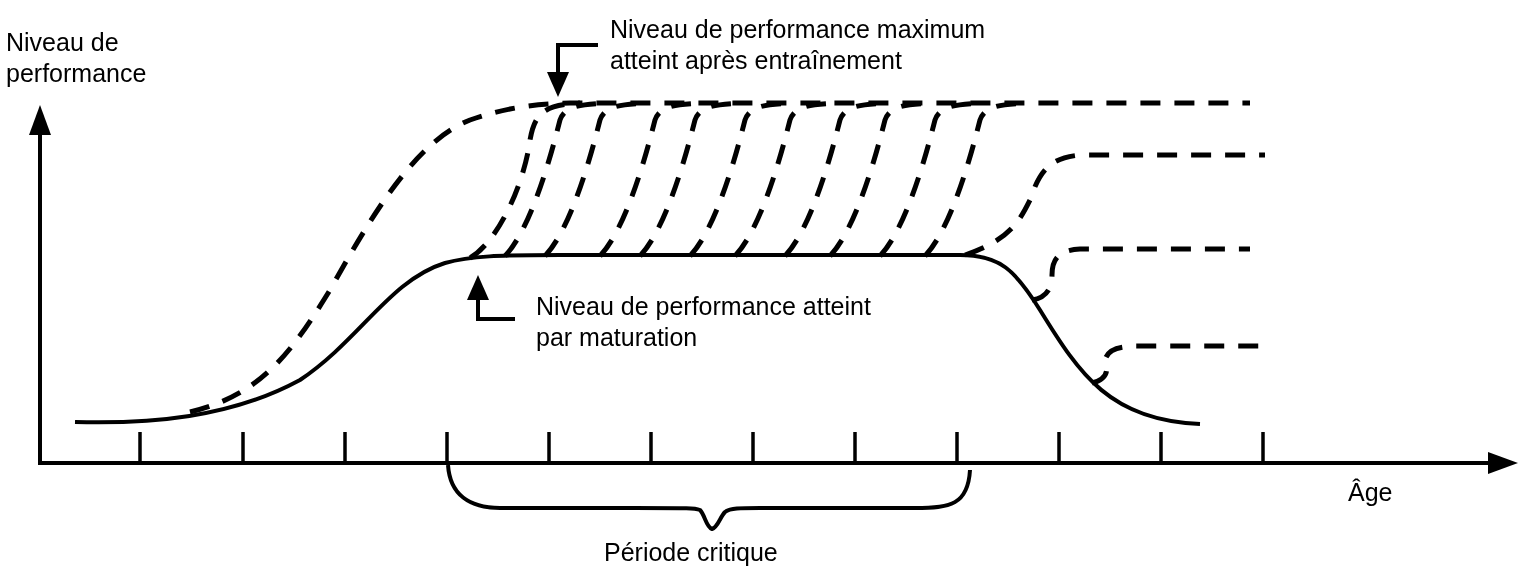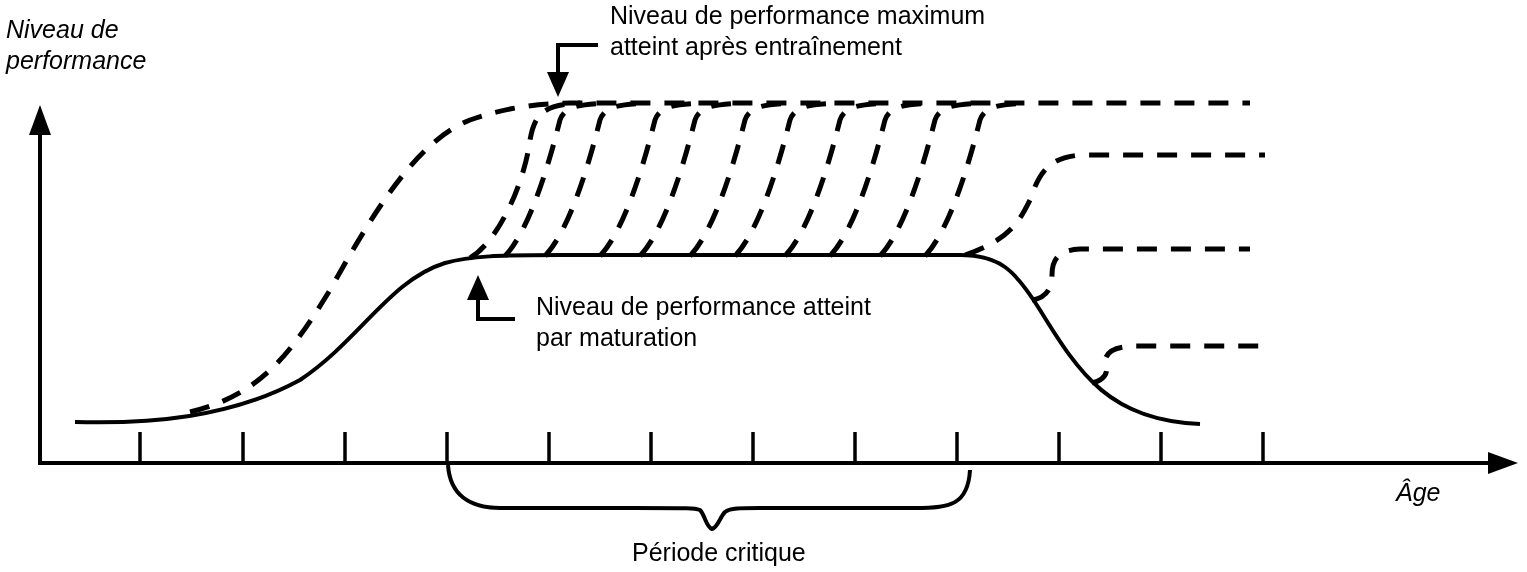--- a/index.html
+++ b/index.html
@@ -66,20 +66,20 @@
     <polygon points="558,97 547,72 569,72" fill="#000"></polygon>
   </g>
   <g>
     <polyline points="515,319 478,319 478,293" stroke="#000" stroke-width="4" fill="none"></polyline>
     <polygon points="478,275 467,300 489,300" fill="#000"></polygon>
   </g>
 
   <path d="M448,465 C450,495 470,508 500,508 L630,508 L635,508 C690,508 695,508 700,510 C705,515 706,527 712,529 C718,527 720,517 725,512 C730,508 740,508 760,508 L915,508 C950,508 968,505 970,470" stroke="#000" stroke-width="4" fill="none"></path>
 </svg>
 
-<div class="lbl" style="left:6px; top:14px;font-style:italic;">Niveau de
+<div class="lbl" style="left:6px; top:27px;">Niveau de
 performance</div>
-<div class="lbl" style="left:1396px; top:477px;font-style:italic;">Âge</div>
-<div class="lbl" style="left:610px; top:0;">Niveau de performance maximum
+<div class="lbl" style="left:1348px; top:477px;">Âge</div>
+<div class="lbl" style="left:610px; top:14px;">Niveau de performance maximum
 atteint après entraînement</div>
 <div class="lbl" style="left:536px; top:291px;">Niveau de performance atteint
 par maturation</div>
-<div class="lbl" style="left:632px; top:537px;">Période critique</div>
+<div class="lbl" style="left:604px; top:537px;">Période critique</div>
 
 </body></html>

